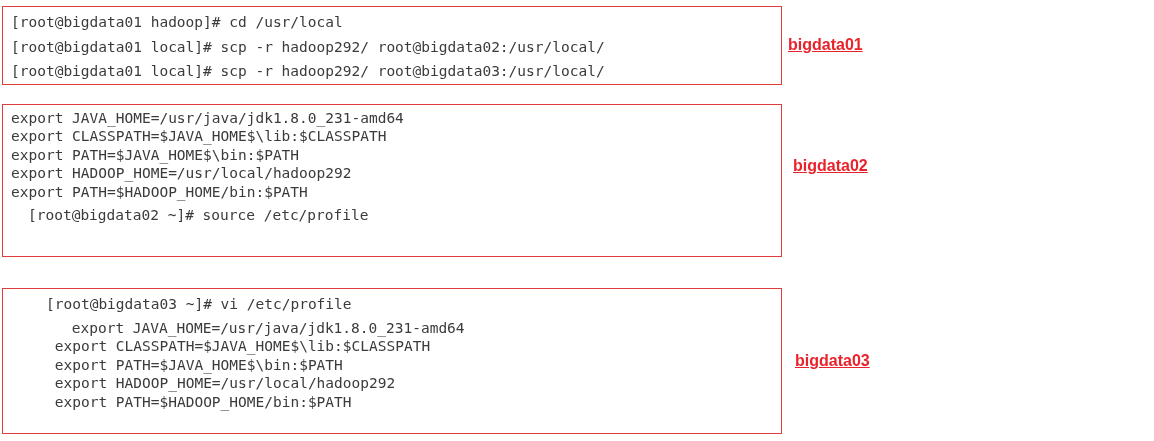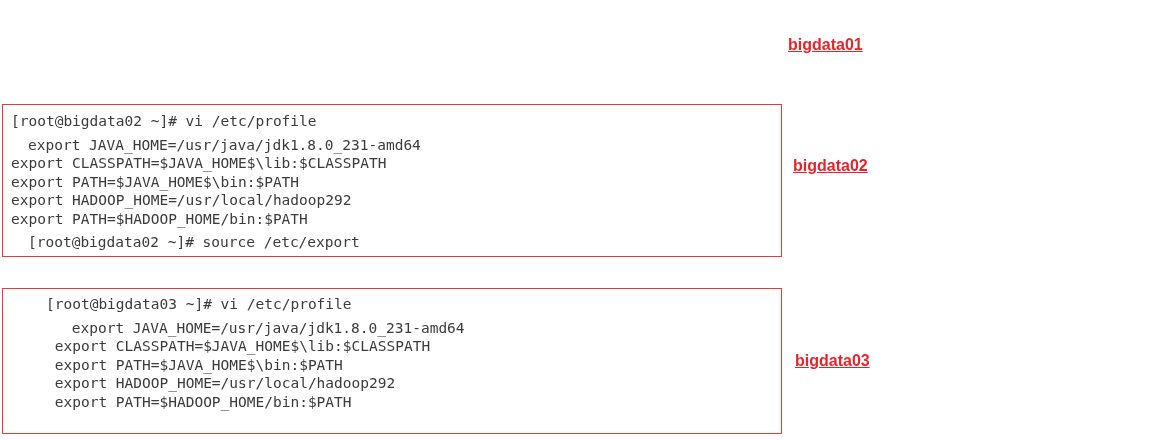--- a/index.html
+++ b/index.html
@@ -44,30 +44,34 @@
   }
   .label1 { left: 788px; top: 35px; }
   .label2 { left: 793px; top: 156px; }
   .label3 { left: 795px; top: 351px; text-align: right; }
 </style>
 </head>
 <body>
 
 <div class="canvas">
 
+  <section class="tbox box1">
+      <div class="line cmd">[root@bigdata01 hadoop]# cd /usr/local</div>
+      <div class="line cmd">[root@bigdata01 local]# scp -r hadoop292/ root@bigdata02:/usr/local/</div>
+      <div class="line cmd">[root@bigdata01 local]# scp -r hadoop292/ root@bigdata03:/usr/local/</div>
+    </section>
   <div class="host-label label1">bigdata01</div>
 
   <section class="tbox box2">
-      <div class="line cmd">[root@bigdata02 ~]# vi /etc/profile</div>
       <div class="line exp">export JAVA_HOME=/usr/java/jdk1.8.0_231-amd64</div>
       <div class="line exp">export CLASSPATH=$JAVA_HOME$\lib:$CLASSPATH</div>
       <div class="line exp">export PATH=$JAVA_HOME$\bin:$PATH</div>
       <div class="line exp">export HADOOP_HOME=/usr/local/hadoop292</div>
       <div class="line exp">export PATH=$HADOOP_HOME/bin:$PATH</div>
-      <div class="line cmd">[root@bigdata02 ~]# source /etc/export</div>
+      <div class="line cmd">[root@bigdata02 ~]# source /etc/profile</div>
     </section>
   <div class="host-label label2">bigdata02</div>
 
   <section class="tbox box3">
       <div class="line cmd">[root@bigdata03 ~]# vi /etc/profile</div>
       <div class="line exp"> export JAVA_HOME=/usr/java/jdk1.8.0_231-amd64</div>
       <div class="line exp"> export CLASSPATH=$JAVA_HOME$\lib:$CLASSPATH</div>
       <div class="line exp"> export PATH=$JAVA_HOME$\bin:$PATH</div>
       <div class="line exp"> export HADOOP_HOME=/usr/local/hadoop292</div>
       <div class="line exp"> export PATH=$HADOOP_HOME/bin:$PATH</div>

